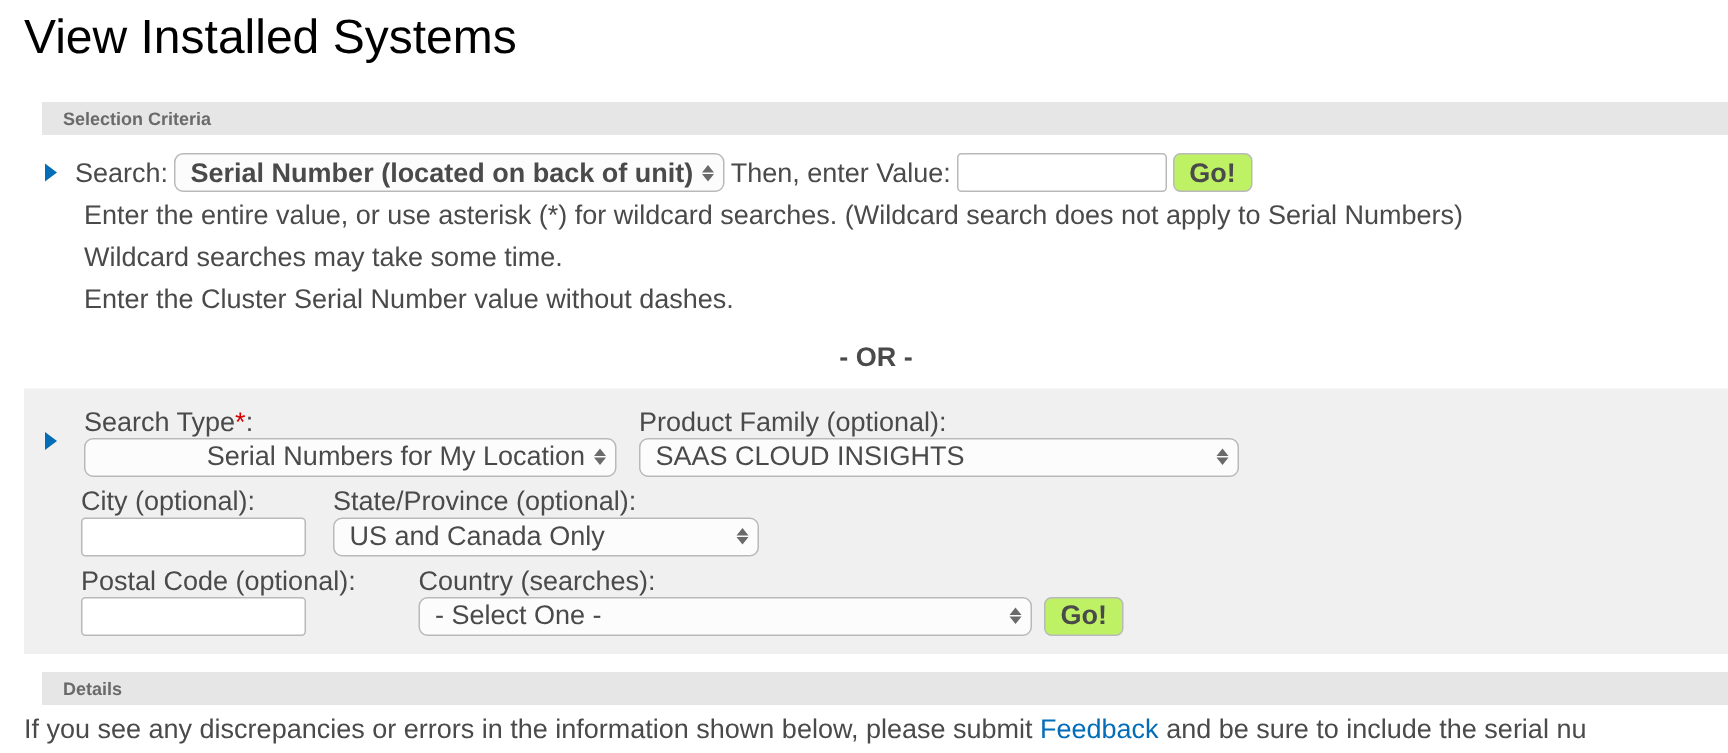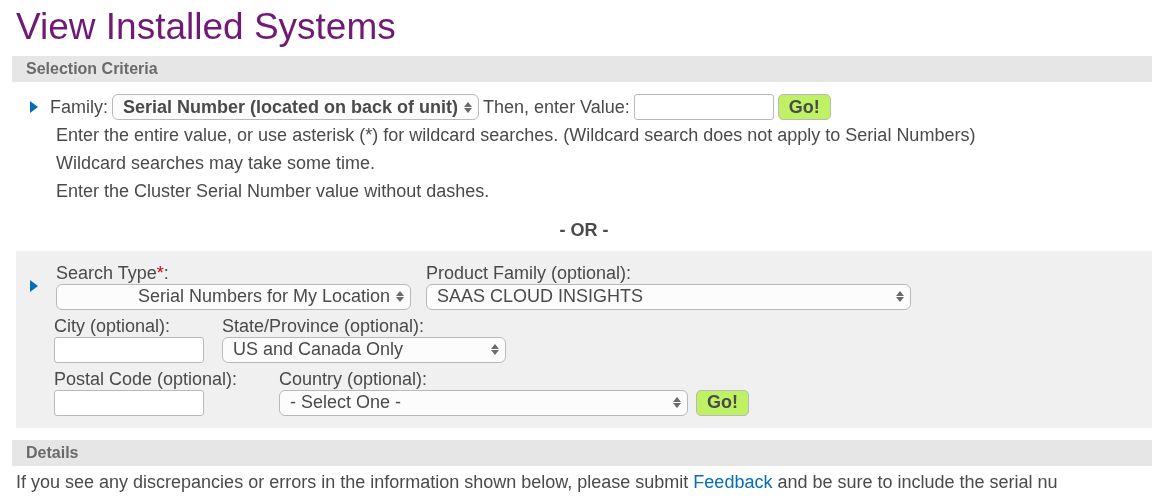--- a/index.html
+++ b/index.html
@@ -7,32 +7,32 @@
     margin: 0;
     padding: 0;
     font-family: "Helvetica Neue", Helvetica, Arial, sans-serif;
     font-size: 18px;
     color: #4a4a4a;
     width: 1152px;
     overflow: hidden;
     background: #fff;
   }
   .page-title {
-    font-size: 37px;
+    font-size: 32px;
     font-weight: 300;
-    color: #701a75;
-    margin: 6px 16px 8px 16px;
+    color: #000000;
+    margin: 6px 16px 25px 16px;
   }
   .section-header {
     background: #e6e6e6;
     color: #6a6a6a;
-    font-size: 16px;
+    font-size: 12px;
     font-weight: 600;
     padding: 4px 14px;
-    margin-left: 12px;
+    margin-left: 28px;
   }
   .body-area {
     margin-left: 16px;
     padding: 10px 0 12px 0;
   }
   .row { display: flex; align-items: center; flex-wrap: wrap; gap: 4px; padding: 2px 22px 2px 14px; }
   .tri {
     width: 0; height: 0;
     border-top: 6px solid transparent;
     border-bottom: 6px solid transparent;
@@ -93,21 +93,21 @@
 <body>
 
 <div class="page-title">View Installed Systems</div>
 
 <div class="section-header">Selection Criteria</div>
 
 <div class="body-area">
 
   <div class="row">
     <div class="tri"></div>
-    <span class="lbl">Family:</span>
+    <span class="lbl">Search:</span>
     <div class="select-wrap">
       <span class="val">Serial Number (located on back of unit)</span>
       <span class="sort-icon">
           <i class="up"></i>
           <i class="dn"></i>
         </span>
     </div>
     <span class="lbl">Then, enter Value:</span>
     <input class="txt" style="width: 140px;" value="">
     <div class="btn">Go!</div>
@@ -130,21 +130,21 @@
         <div class="select-wrap plain" style="width:355px;justify-content:flex-end">
           <span class="val">Serial Numbers for My Location</span>
           <span class="sort-icon">
               <i class="up"></i>
               <i class="dn"></i>
             </span>
         </div>
       </div>
       <div class="col" style="width:490px">
         <span class="lbl">Product Family (optional):</span>
-        <div class="select-wrap plain" style="width:485px;justify-content:space-between">
+        <div class="select-wrap plain" style="width:400px;justify-content:space-between">
           <span class="val">SAAS CLOUD INSIGHTS</span>
           <span class="sort-icon">
               <i class="up"></i>
               <i class="dn"></i>
             </span>
         </div>
       </div>
     </div>
 
     <div class="line" style="padding-left:24px">
@@ -163,21 +163,21 @@
         </div>
       </div>
     </div>
 
     <div class="line" style="padding-left:24px">
       <div class="col" style="width:215px">
         <span class="lbl">Postal Code (optional):</span>
         <input class="txt" style="width: 150px;" value="">
       </div>
       <div class="col" style="width:470px">
-        <span class="lbl">Country (optional):</span>
+        <span class="lbl">Country (searches):</span>
         <div style="display:flex;align-items:center;gap:8px">
           <div class="select-wrap plain" style="width:460px;justify-content:space-between">
             <span class="val">- Select One -</span>
             <span class="sort-icon">
                 <i class="up"></i>
                 <i class="dn"></i>
               </span>
           </div>
           <div class="btn">Go!</div>
         </div>

